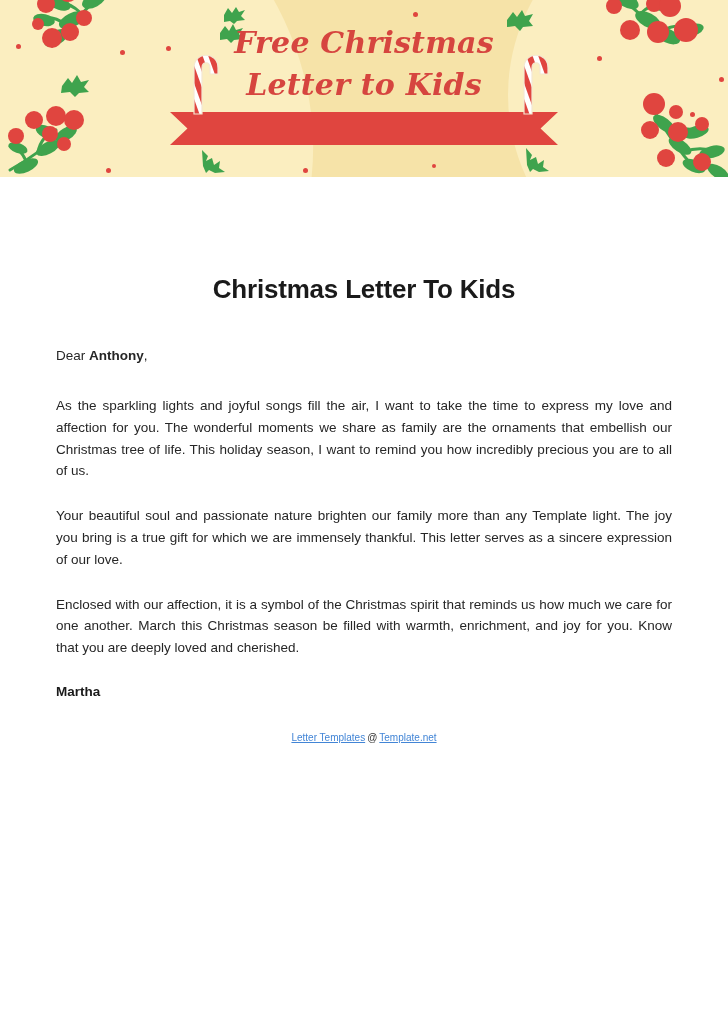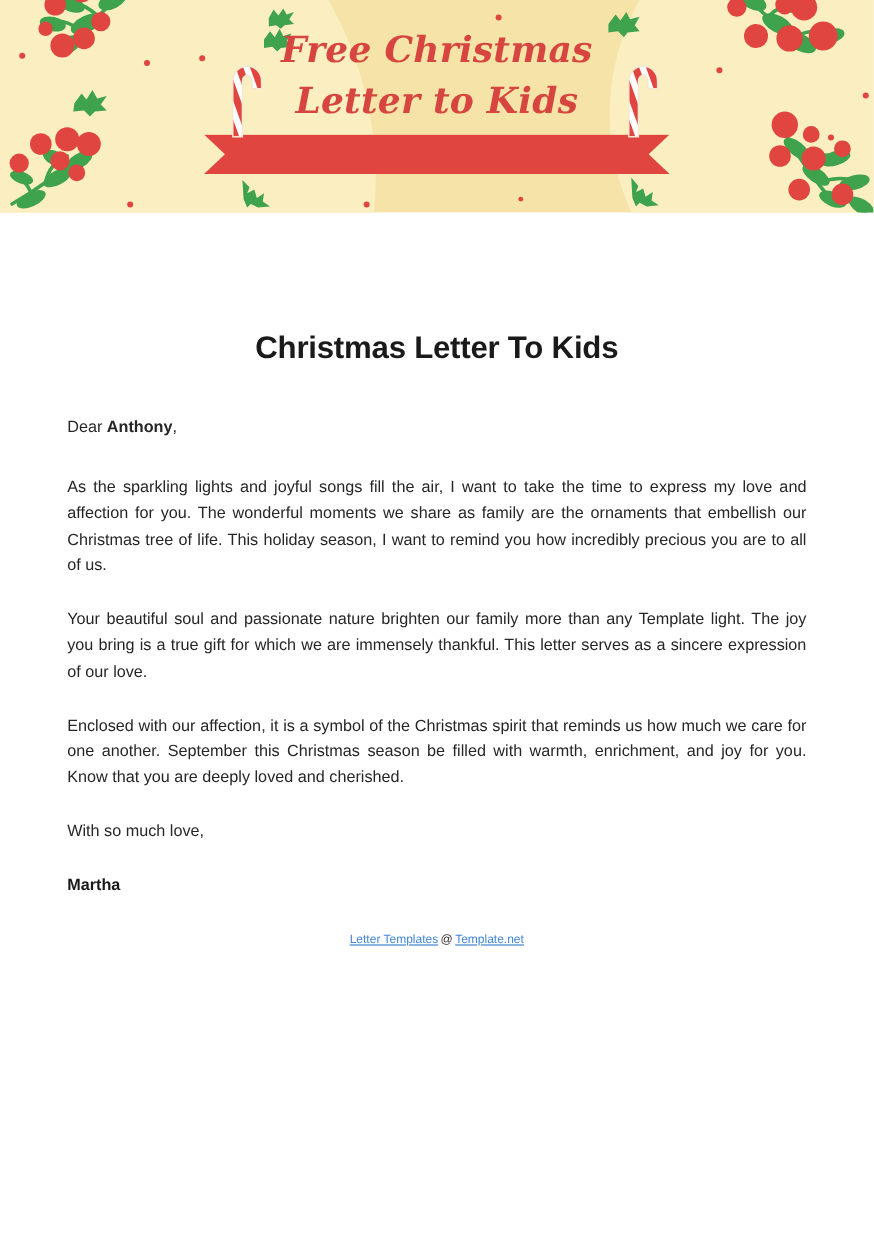--- a/index.html
+++ b/index.html
@@ -381,23 +381,22 @@
   <div class="letter">
 
     <h1 class="doc-title">Christmas Letter To Kids</h1>
 
     <div class="body-wrap">
 
       <p class="salutation"><span>Dear </span><b>Anthony</b><span>,</span></p>
 
       <p class="para">As the sparkling lights and joyful songs fill the air, I want to take the time to express my love and affection for you. The wonderful moments we share as family are the ornaments that embellish our Christmas tree of life. This holiday season, I want to remind you how incredibly precious you are to all of us.</p>
       <p class="para">Your beautiful soul and passionate nature brighten our family more than any Template light. The joy you bring is a true gift for which we are immensely thankful. This letter serves as a sincere expression of our love.</p>
-      <p class="para">Enclosed with our affection, it is a symbol of the Christmas spirit that reminds us how much we care for one another. September this Christmas season be filled with warmth, enrichment, and joy for you. Know that you are deeply loved and cherished.</p>
-
-      <p class="closing">With so much love,</p>
+      <p class="para">Enclosed with our affection, it is a symbol of the Christmas spirit that reminds us how much we care for one another. March this Christmas season be filled with warmth, enrichment, and joy for you. Know that you are deeply loved and cherished.</p>
+
 
       <p class="sign-name">Martha</p>
 
       <div class="footer">
         <a href="#">Letter Templates</a><span class="at">@</span><a href="#">Template.net</a>
       </div>
 
     </div>
   </div>
 

